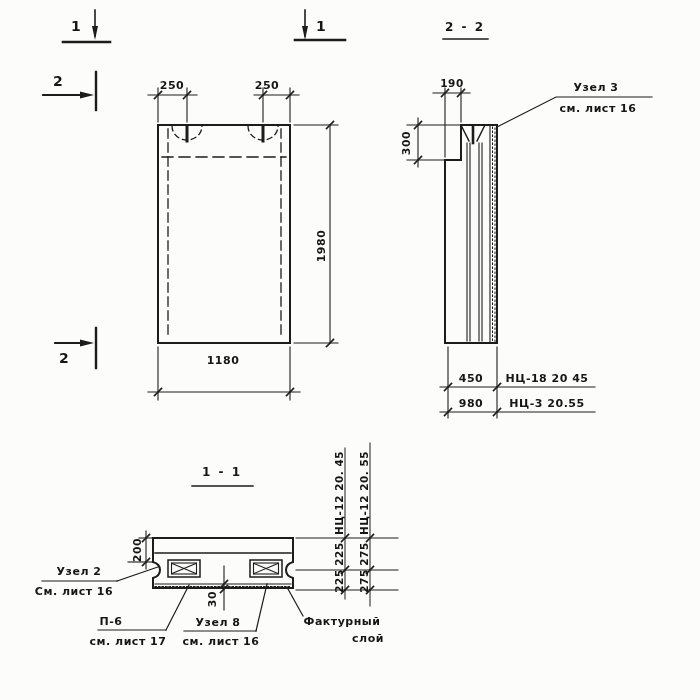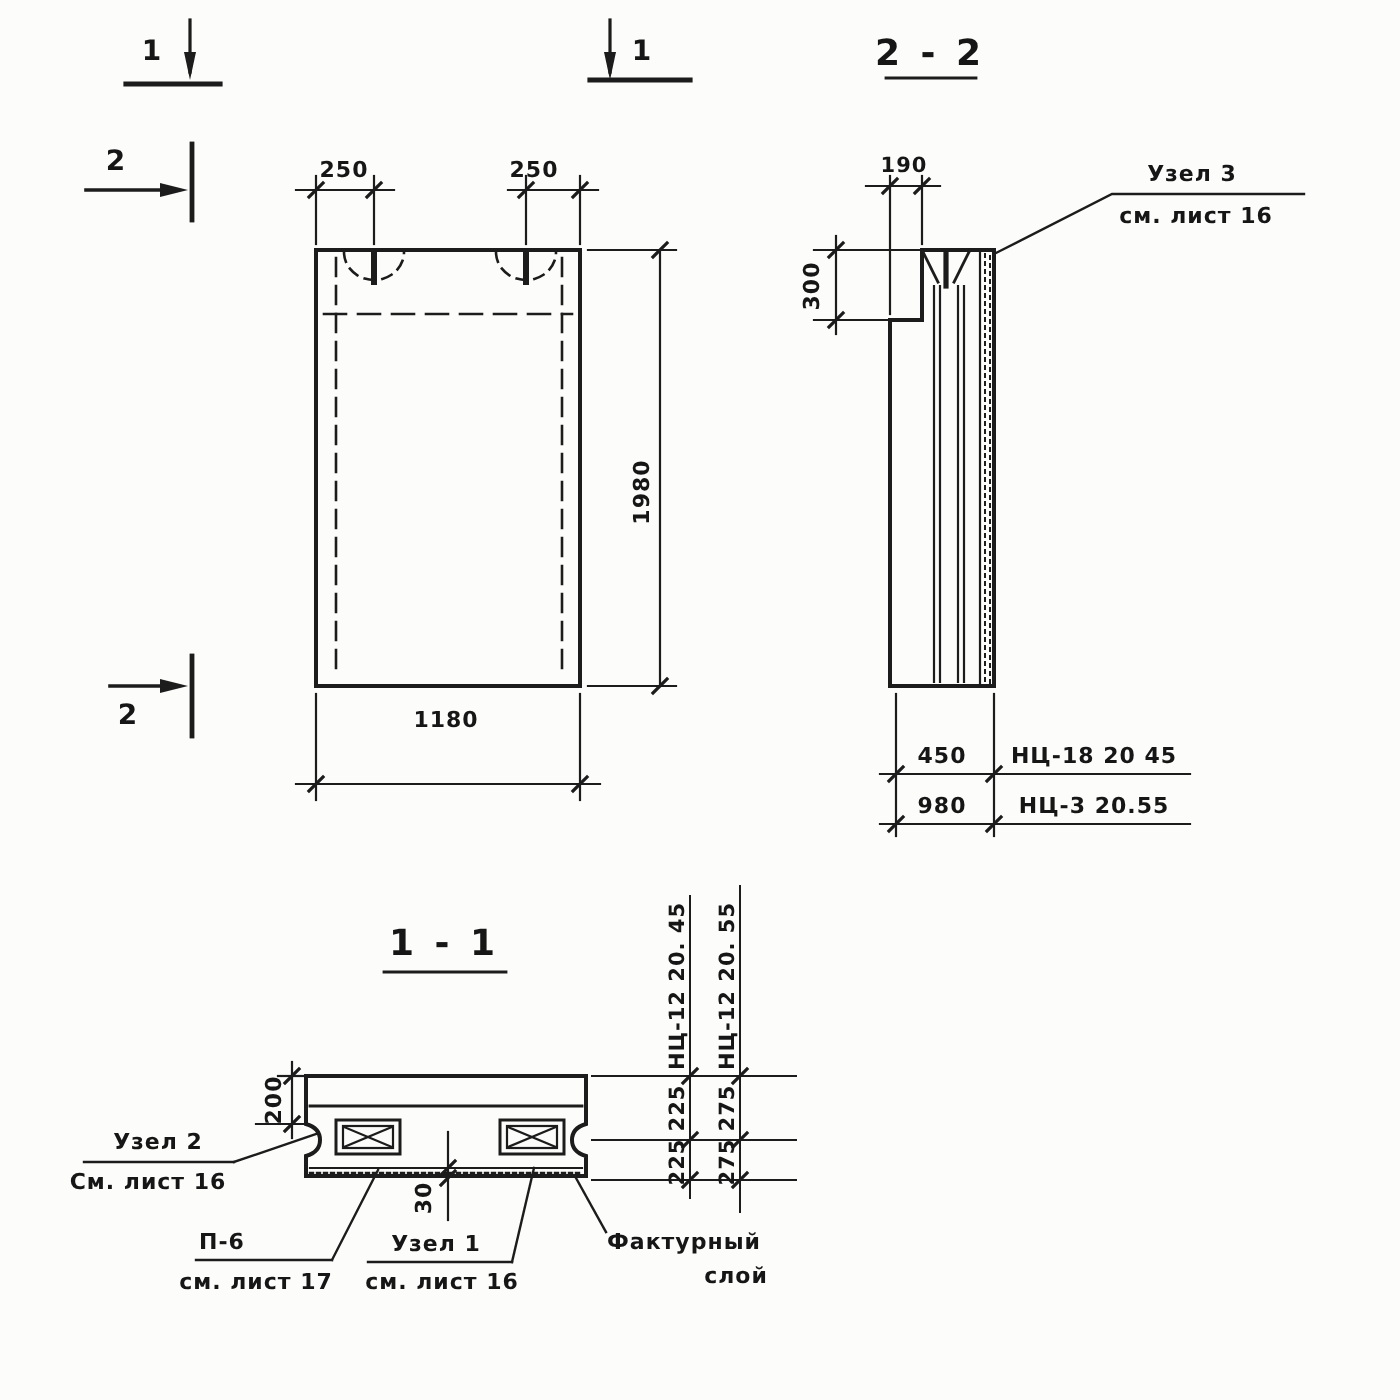--- a/index.html
+++ b/index.html
@@ -8,21 +8,21 @@
     background:#fcfcfa;overflow:hidden;
     font-family:"DejaVu Sans",sans-serif;color:#1b1b1b;
   }
   #linework{position:absolute;left:0;top:0;}
   .t{
     position:absolute;transform:translate(-50%,-50%);
     font-size:11px;font-weight:600;letter-spacing:0.5px;
     white-space:nowrap;color:#161616;
   }
   .rot{transform:translate(-50%,-50%) rotate(-90deg);}
-  .title{font-size:18px;letter-spacing:2px;}
+  .title{font-size:12px;letter-spacing:2px;}
   .mark{font-size:14px;}
   .small{font-size:10.5px;}
 </style>
 </head>
 <body>
 
 <div id="sheet">
 
 <svg id="linework" width="700" height="700" viewBox="0 0 700 700" stroke="#1c1c1c" fill="none" stroke-linecap="square">
 
@@ -228,17 +228,17 @@
   <div class="t rot small" style="left:339px;top:554px">225</div>
   <div class="t rot small" style="left:339px;top:581px">225</div>
   <div class="t rot small" style="left:364px;top:554px">275</div>
   <div class="t rot small" style="left:364px;top:581px">275</div>
   <div class="t rot small" style="left:339px;top:493px">НЦ-12 20. 45</div>
   <div class="t rot small" style="left:364px;top:493px">НЦ-12 20. 55</div>
   <div class="t" style="left:79px;top:571px">Узел 2</div>
   <div class="t" style="left:74px;top:591px">См. лист 16</div>
   <div class="t" style="left:111px;top:621px">П-6</div>
   <div class="t" style="left:128px;top:641px">см. лист 17</div>
-  <div class="t" style="left:218px;top:622px">Узел 1</div>
+  <div class="t" style="left:218px;top:622px">Узел 8</div>
   <div class="t" style="left:221px;top:641px">см. лист 16</div>
   <div class="t" style="left:342px;top:621px">Фактурный</div>
   <div class="t" style="left:368px;top:638px">слой</div>
 </div>
 
 </body></html>

